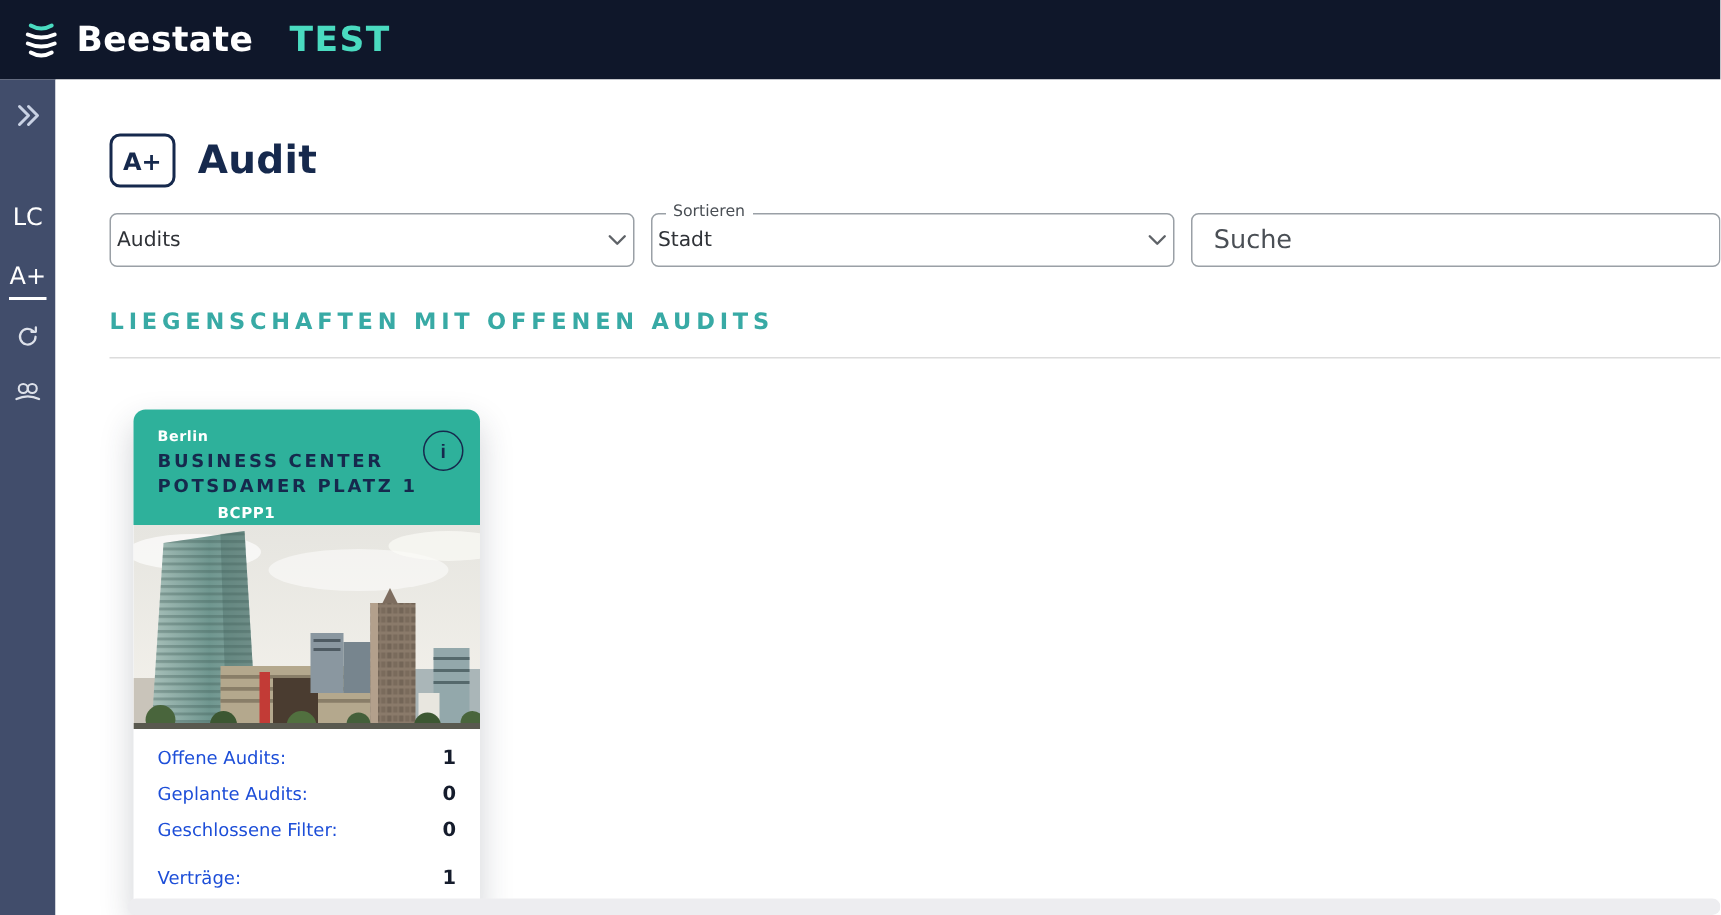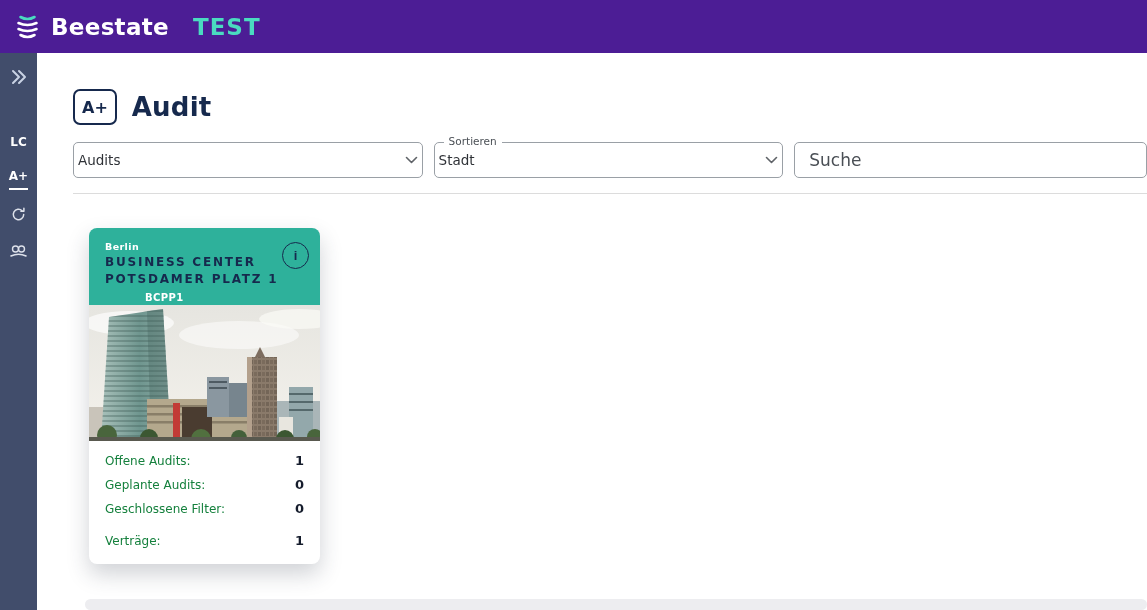--- a/index.html
+++ b/index.html
@@ -6,35 +6,35 @@
   html,body { width: 1147px; height: 610px; overflow: hidden; }
   body {
     font-family: "DejaVu Sans", "Liberation Sans", sans-serif;
     background: #ffffff;
     position: relative;
   }
 
   
   .topbar {
     position: absolute; top: 0; left: 0; right: 0; height: 53px;
-    background: #4c1d95;
+    background: #0f172a;
     display: flex; align-items: center;
     padding-left: 14px;
   }
   .brand { color: #ffffff; font-size: 23px; font-weight: 700; margin-left: 10px; letter-spacing: .3px; }
   .env-label { color: #4adbc0; font-size: 23px; font-weight: 700; margin-left: 24px; letter-spacing: 1px; }
 
   
   .sidebar {
     position: absolute; top: 53px; left: 0; bottom: 0; width: 37px;
     background: #414d6b;
     display: flex; flex-direction: column; align-items: center;
   }
   .sb-expand { margin-top: 16px; cursor: pointer; }
-  .sb-item { color: #ffffff; font-size: 12px; font-weight: 700; cursor: pointer; text-align: center; }
+  .sb-item { color: #ffffff; font-size: 16px; font-weight: 400; cursor: pointer; text-align: center; }
   .sb-lc { margin-top: 46px; }
   .sb-aplus { margin-top: 20px; padding-bottom: 5px; border-bottom: 2px solid #ffffff; }
   .sb-icon { margin-top: 16px; cursor: pointer; display: block; }
 
   
   .main { position: absolute; top: 53px; left: 37px; right: 0; bottom: 0; background: #ffffff; }
 
   .title-row { display: flex; align-items: center; margin: 36px 0 0 36px; }
   .title-badge {
     min-width: 40px; height: 36px; padding: 0 7px;
@@ -93,21 +93,21 @@
     display: flex; align-items: center; justify-content: center;
     color: #16294d; font-size: 13px; font-weight: 700; cursor: pointer;
     background: transparent;
   }
   .card-photo { display: block; width: 231px; height: 136px; }
 
   .card-stats { padding: 12px 16px 16px 16px; }
   .stat-row { display: flex; justify-content: space-between; align-items: baseline; margin-top: 9px; }
   .stat-row:first-child { margin-top: 0; }
   .stat-row.spaced { margin-top: 17px; }
-  .stat-label { color: #15803d; font-size: 12px; font-weight: 500; }
+  .stat-label { color: #1d4ed8; font-size: 12px; font-weight: 500; }
   .stat-value { color: #151c2c; font-size: 13px; font-weight: 700; }
 
   .scroll-track {
     position: absolute; bottom: 0; left: 48px; right: 0; height: 11px;
     background: #ededf0; border-radius: 6px;
   }
 </style>
 </head>
 <body>
 
@@ -171,20 +171,21 @@
       <span style="display:flex;">
         <svg width="13" height="8" viewBox="0 0 13 8" fill="none">
             <path d="M1.5 1.5 L6.5 6.5 L11.5 1.5" stroke="#5f6368" stroke-width="1.6" stroke-linecap="round" stroke-linejoin="round"></path>
           </svg>
       </span>
     </div>
 
     <input class="search-input" type="text" placeholder="Suche" style="">
   </div>
 
+  <h2 class="section-heading">LIEGENSCHAFTEN MIT OFFENEN AUDITS</h2>
   <div class="divider"></div>
 
   <section class="audits-area">
 
     <article class="card">
       <div class="card-header">
         <div class="card-city">Berlin</div>
         <div class="card-name">BUSINESS CENTER POTSDAMER PLATZ 1</div>
         <div class="card-code">BCPP1</div>
         <button class="info-btn">i</button>

